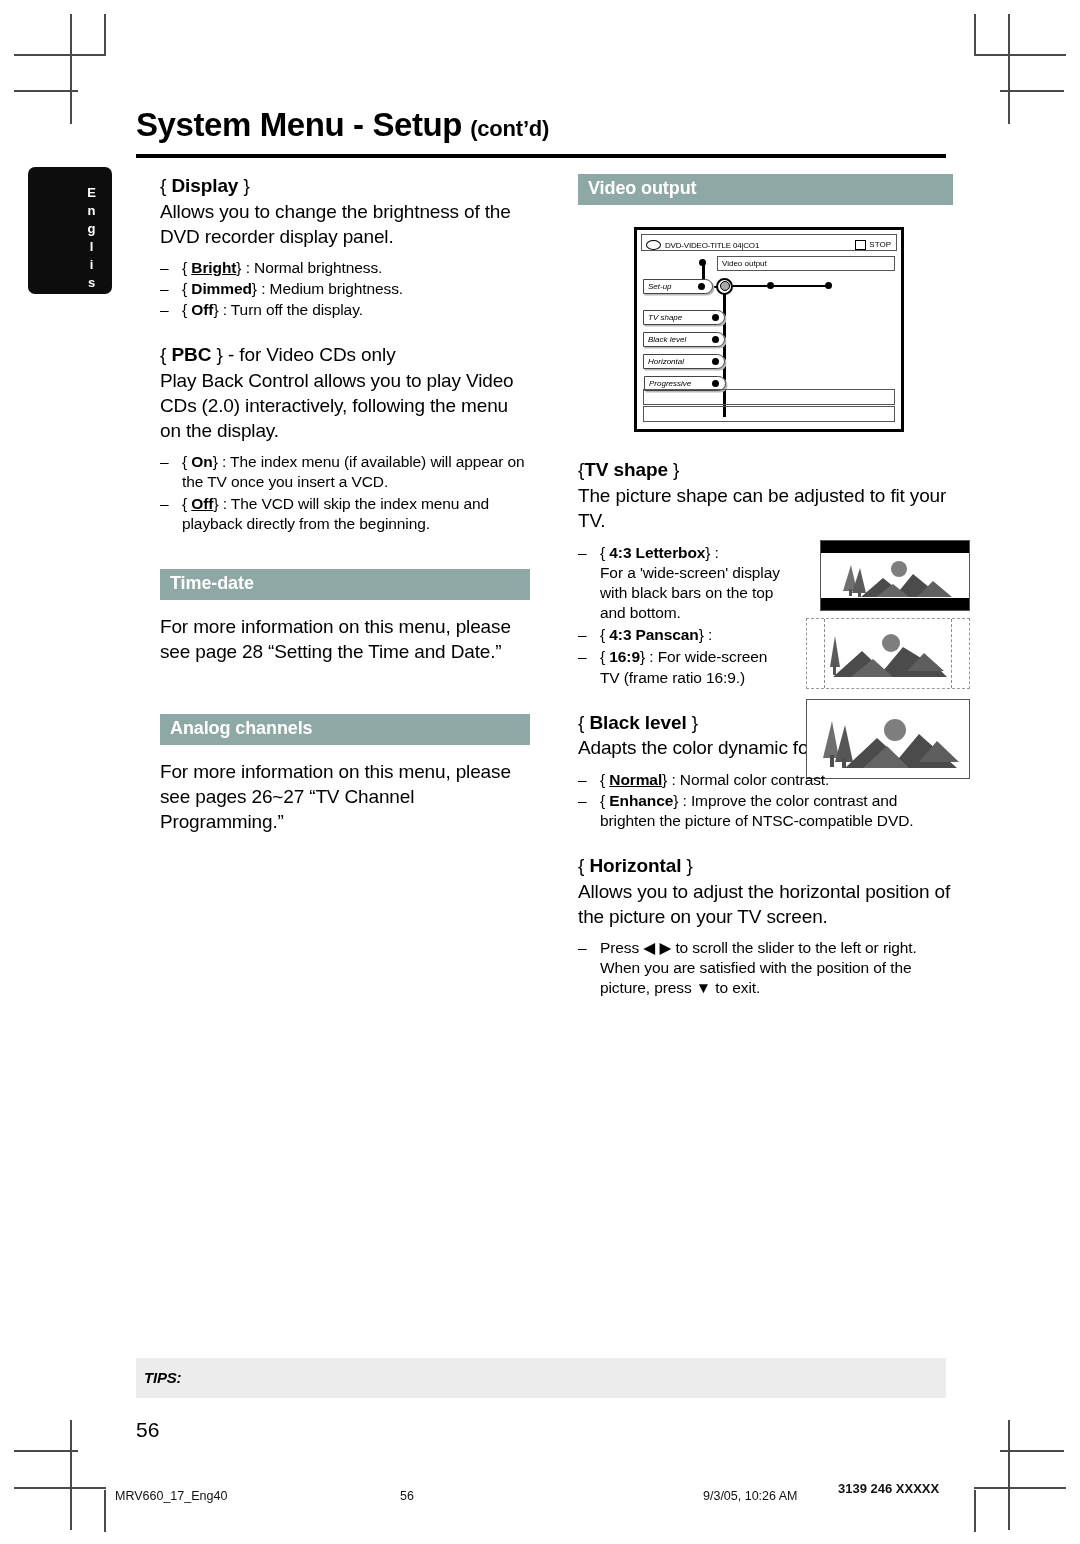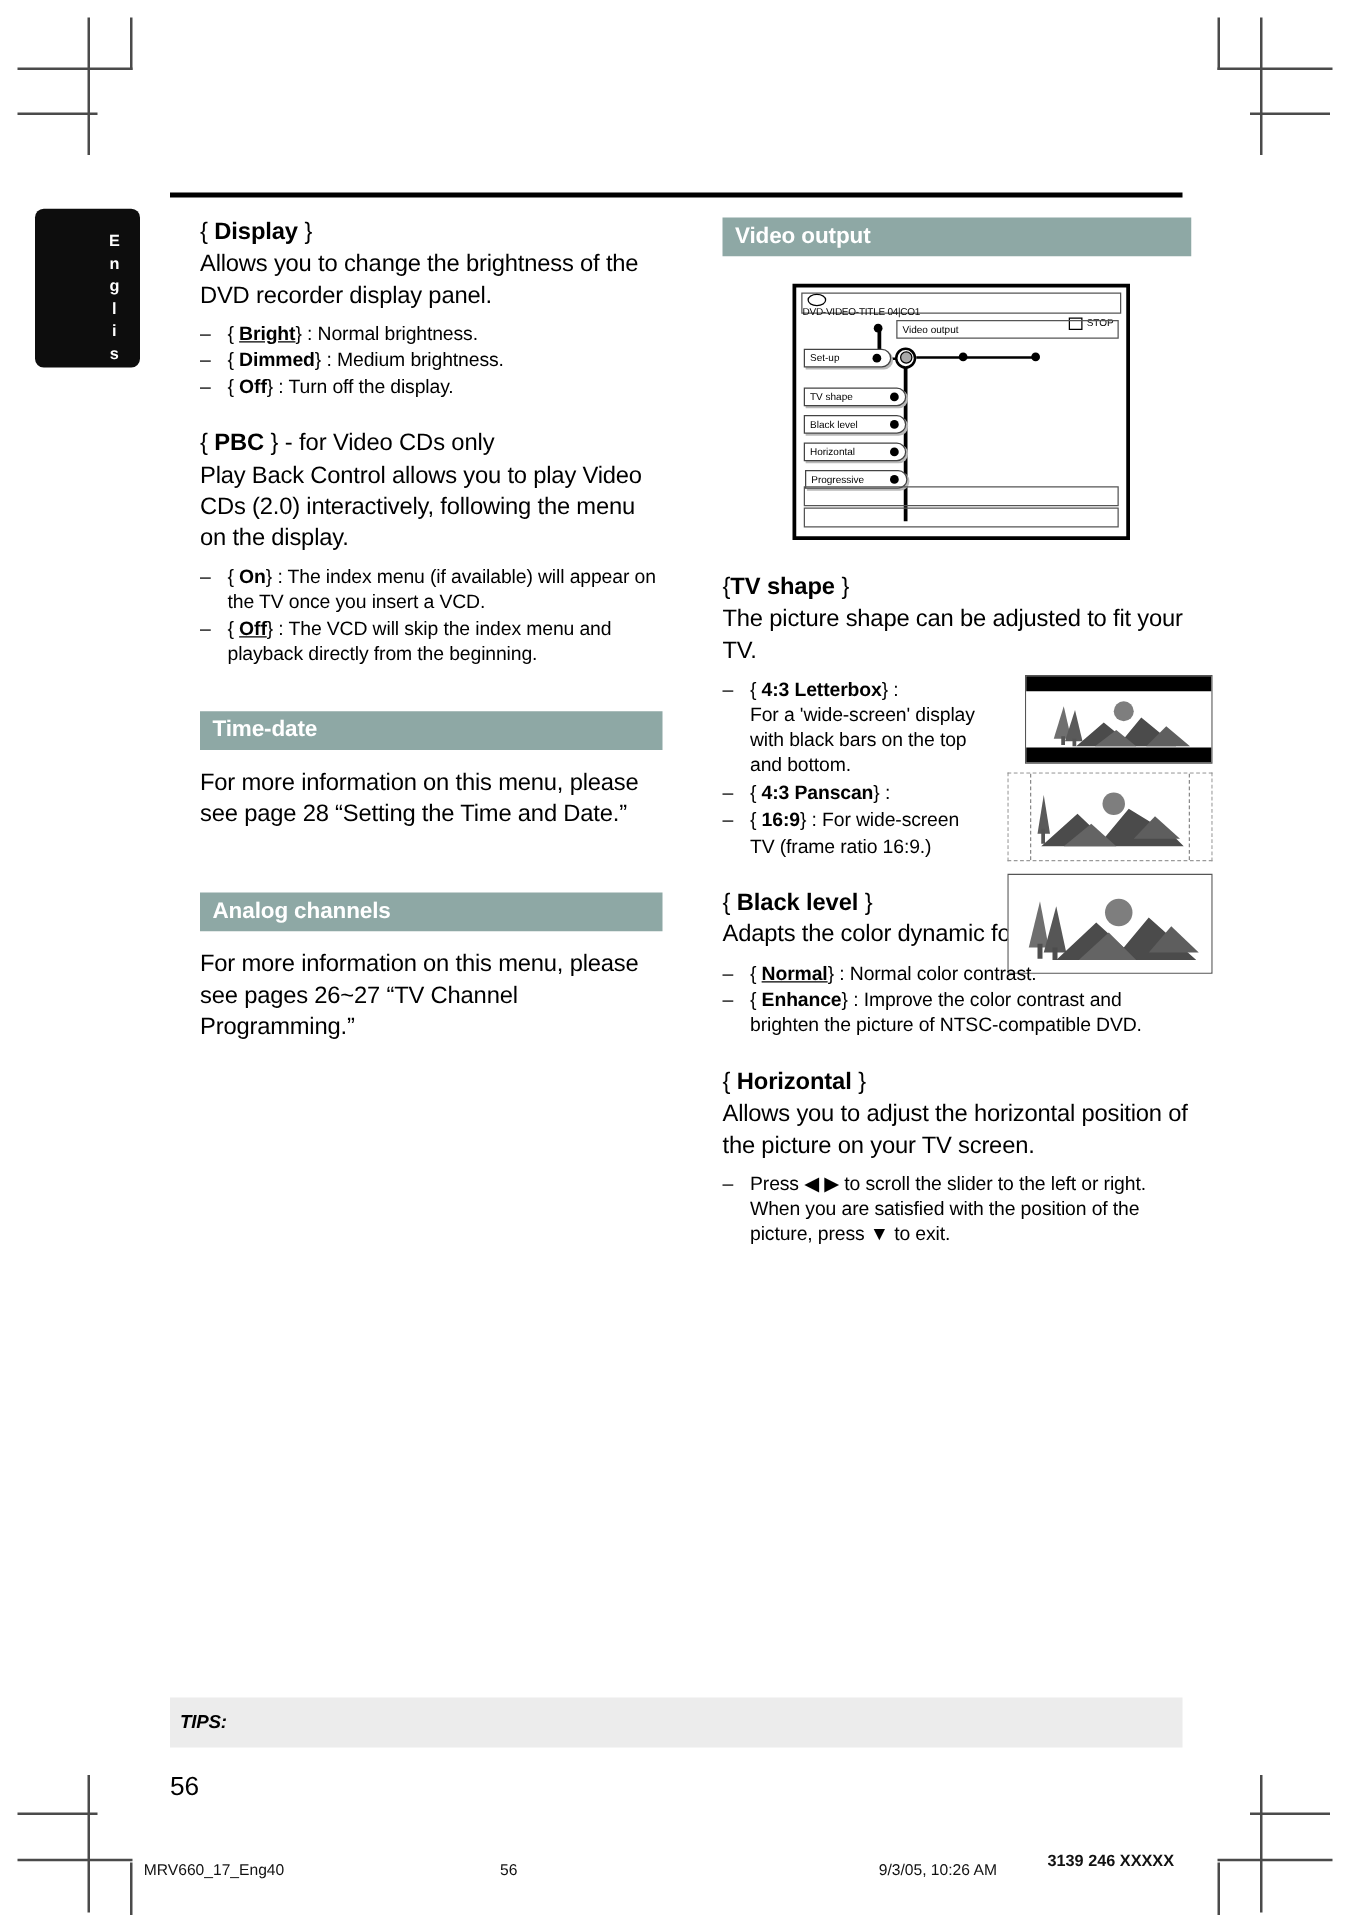--- a/index.html
+++ b/index.html
@@ -90,42 +90,42 @@
     width:270px;height:205px;
     border:3px solid #000;
     background:#fff;
     position:relative;
     box-sizing:border-box;
   }
   .osd-inner{position:absolute;inset:4px;}
   .osd-topbar{
     position:absolute;left:0;top:0;right:0;height:17px;
     border:1px solid #555;box-sizing:border-box;
-    display:flex;align-items:flex-start;
-    font-size:8px;color:#000;flex-direction:column;
+    display:flex;align-items:flex-end;
+    font-size:8px;color:#000;
   }
   .disc-ico{
     width:13px;height:8px;border:1.2px solid #000;border-radius:50%;
     margin-left:4px;margin-right:4px;flex:none;
   }
   .osd-topbar .lbl{letter-spacing:-0.2px;}
   .stop-grp{margin-left:auto;display:flex;align-items:center;margin-right:5px;}
   .stop-ico{
     width:9px;height:8px;border:1.3px solid #000;margin-right:3px;flex:none;
   }
   .osd-title{
     position:absolute;left:76px;top:22px;right:2px;height:15px;
     border:1px solid #555;box-sizing:border-box;
     font-size:8px;display:flex;align-items:center;padding-left:4px;
   }
   .pill{
     position:absolute;height:15px;
     border:1px solid #444;border-radius:0 8px 8px 0;
     box-sizing:border-box;background:#fff;
-    font-size:8px;display:flex;align-items:center;padding-left:4px;
+    font-size:8px;display:flex;align-items:center;padding-left:4px;font-style:italic;
   }
   .pill.sh{box-shadow:1.5px 1.5px 0 #b9b9b9;}
   .dot{
     position:absolute;width:7px;height:7px;border-radius:50%;background:#000;
   }
   .wire{position:absolute;background:#000;}
   .wire-v{width:2.5px;}
   .wire-h{height:2.5px;}
   .hub{
     position:absolute;width:17px;height:17px;border-radius:50%;
@@ -186,20 +186,25 @@
 
   <div class="cm cm-v" style="left:1008px;top:1420px;height:110px;"></div>
   <div class="cm cm-h" style="left:974px;top:1487px;width:92px;"></div>
   <div class="cm cm-v" style="left:974px;top:1490px;height:42px;"></div>
   <div class="cm cm-h" style="left:1000px;top:1450px;width:64px;"></div>
 
   <div class="lang-tab">
     <span>English</span>
   </div>
 
+  <div class="title-wrap">
+    <div class="title">
+      <span>System Menu - Setup</span><span class="contd" style="margin-left:8px;">(cont’d)</span>
+    </div>
+  </div>
   <div class="title-rule"></div>
 
   <div class="col col-left">
 
     <div>
       <p class="subhead">
         <span class="brc">{</span>
         <span>Display</span>
         <span class="brc">}</span>
       </p>

